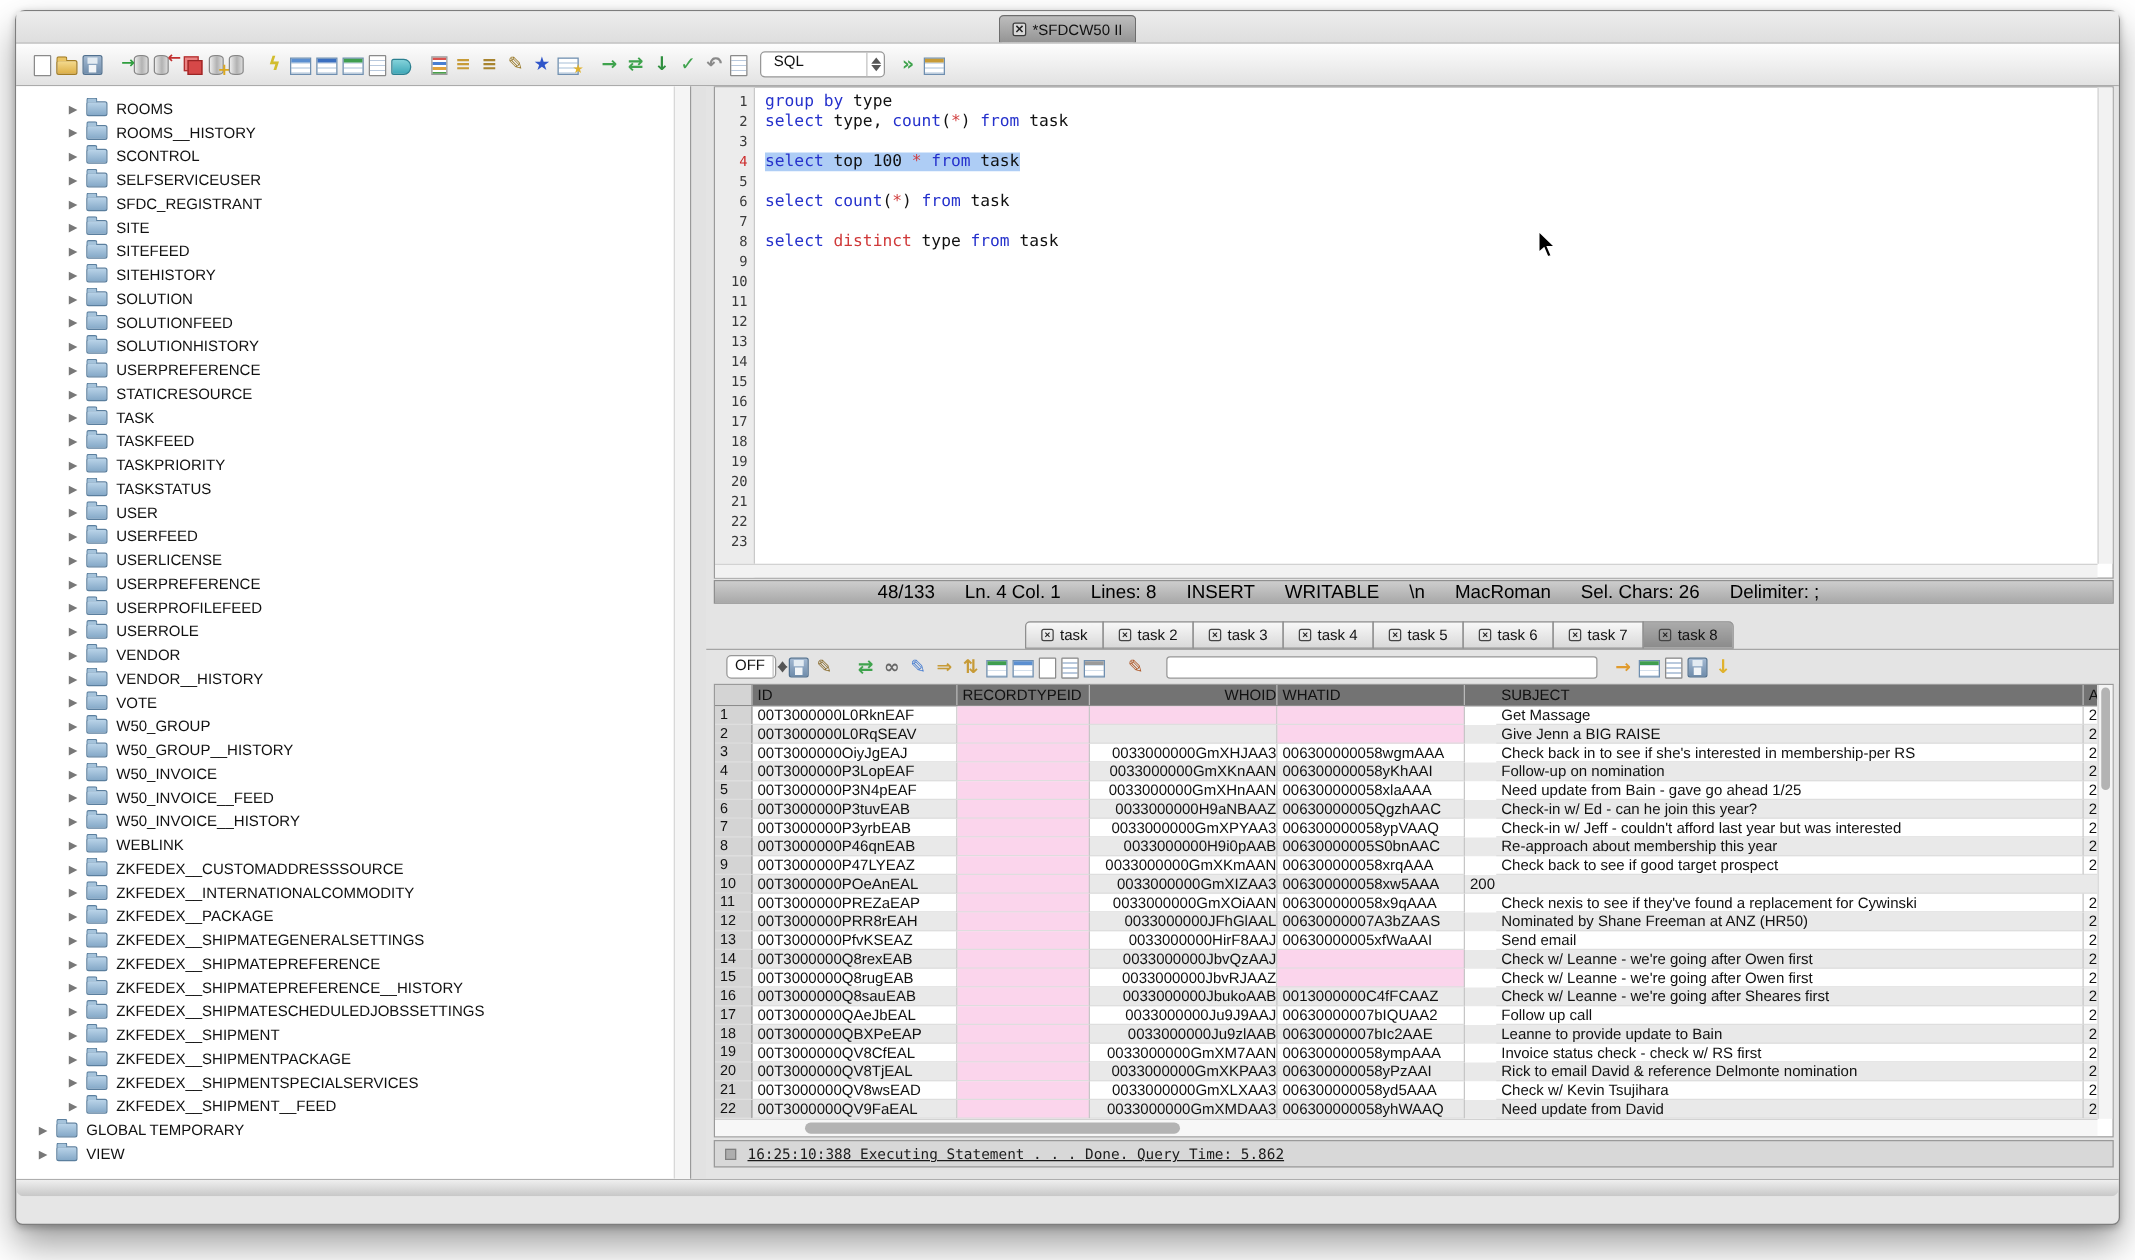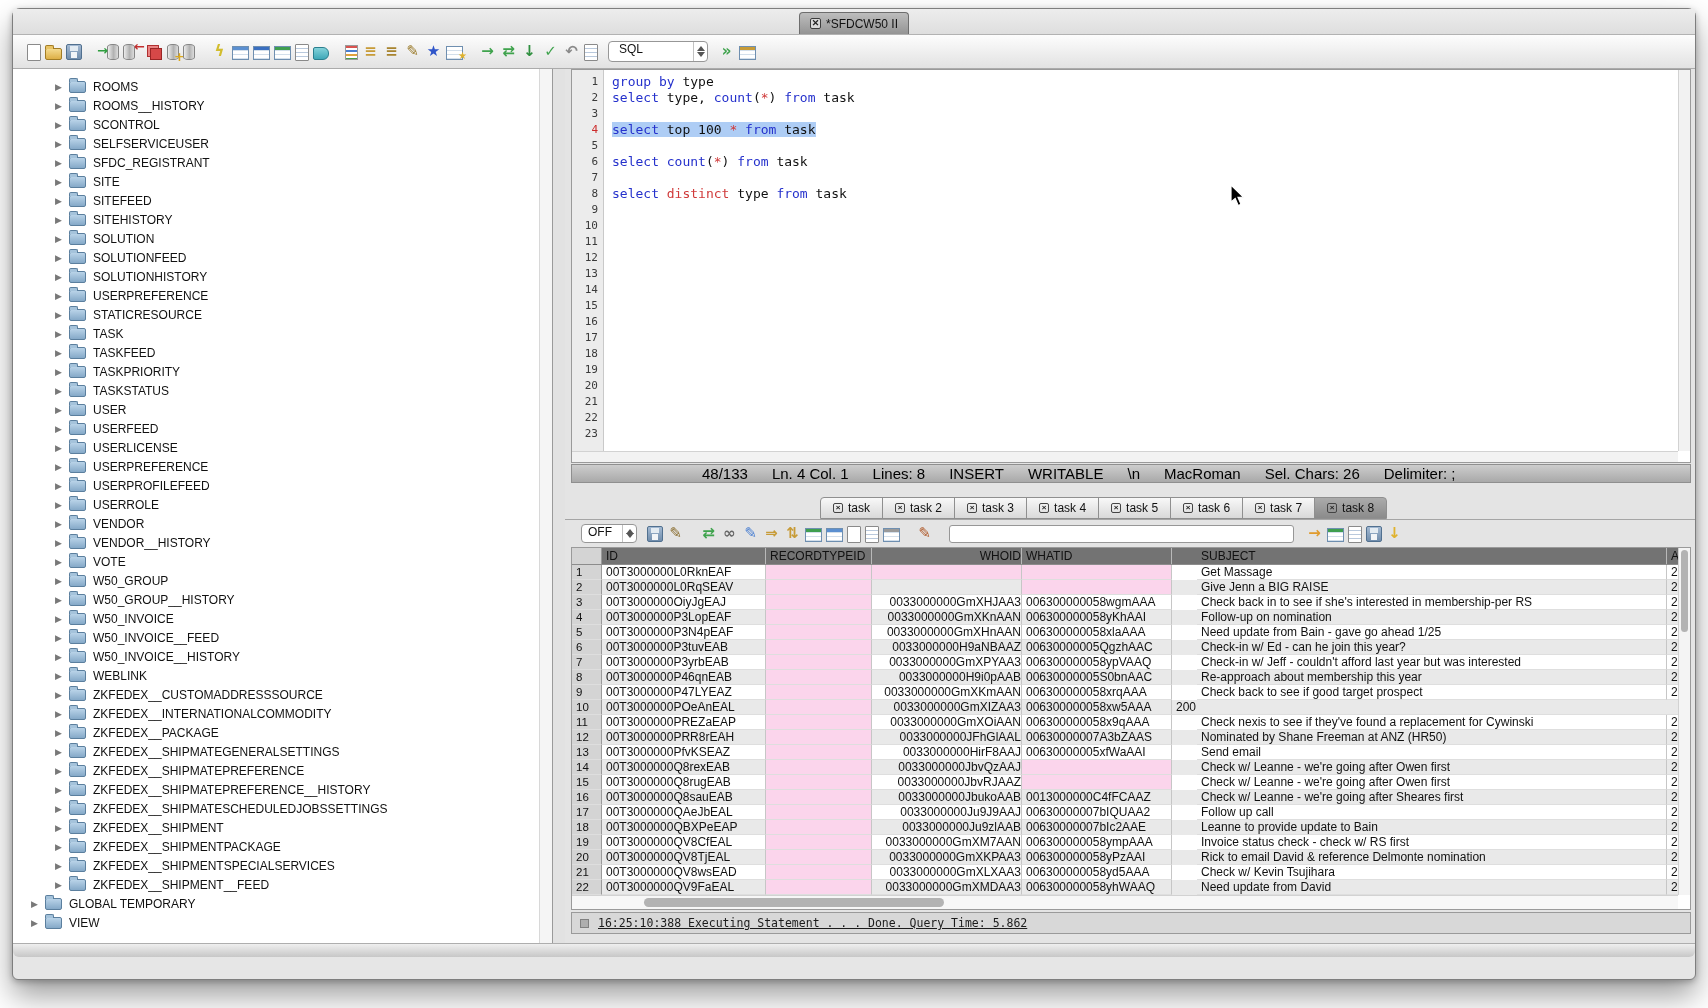--- a/index.html
+++ b/index.html
@@ -509,21 +509,21 @@
             <span class="closebox">×</span>
             <span>task 7</span>
           </div>
           <div class="rtab active">
             <span class="closebox">×</span>
             <span>task 8</span>
           </div>
         </div>
 
       <div class="rtoolbar">
-        <span class="combo" style="height:19px;width:56px;margin-left:2px;">
+        <span class="combo" style="height:19px;width:40px;margin-left:2px;">
           <span class="lbl" style="padding:0 6px;">OFF</span>
           <span class="stepper"></span>
         </span>
         <span id="rt-left"><span class="tbi k-floppy"></span><span class="tbi k-glyph" style="color: rgb(138, 109, 47);">✎</span><span class="tbsep"></span><span class="tbi k-glyph" style="color: rgb(63, 163, 77);">⇄</span><span class="tbi k-glyph" style="color: rgb(102, 102, 102);">∞</span><span class="tbi k-glyph" style="color: rgb(74, 127, 209);">✎</span><span class="tbi k-glyph" style="color: rgb(199, 155, 55);">⇒</span><span class="tbi k-glyph" style="color: rgb(199, 155, 55);">⇅</span><span class="tbi k-grid" style="--a: #3f9e4f;"></span><span class="tbi k-grid" style="--a: #5b8fd0;"></span><span class="tbi k-page"></span><span class="tbi k-page-lines"></span><span class="tbi k-grid" style="--a: #9a9a9a;"></span><span class="tbsep"></span><span class="tbi k-glyph" style="color: rgb(176, 90, 42);">✎</span></span>
         <input class="search" type="text" value="" style="">
         <span id="rt-right"><span class="tbi k-glyph" style="color: rgb(224, 155, 45);">→</span><span class="tbi k-grid" style="--a: #3f9e4f;"></span><span class="tbi k-page-lines"></span><span class="tbi k-floppy"></span><span class="tbi k-glyph" style="color: rgb(224, 178, 45);">↓</span></span>
       </div>
 
       <div class="tablewrap">
         <div class="tgrid">

